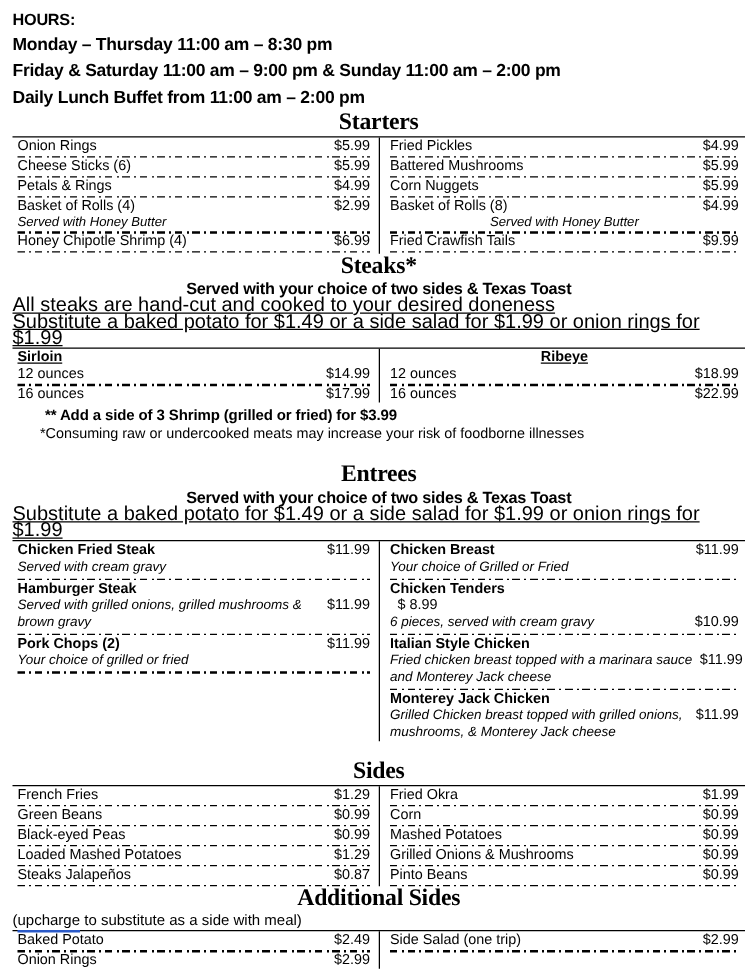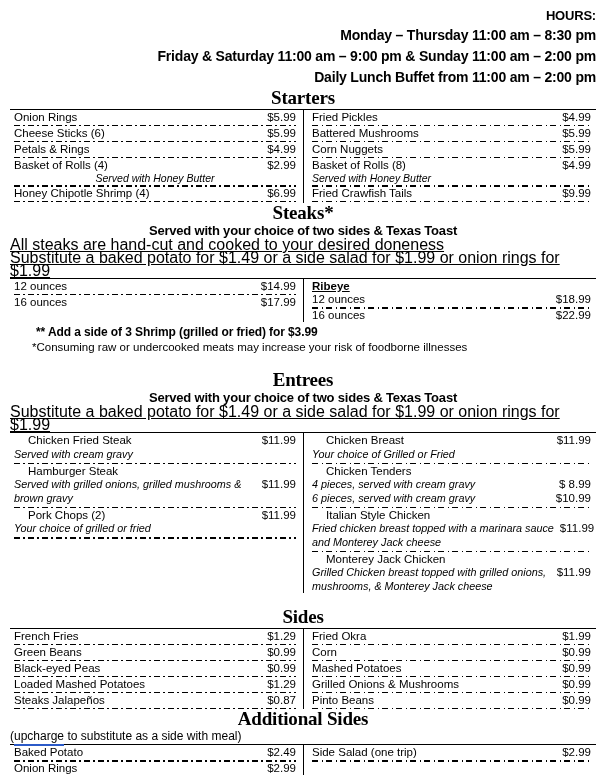--- a/index.html
+++ b/index.html
@@ -5,38 +5,38 @@
   html,body{margin:0;padding:0;}
   body{
     width:604px;height:784px;overflow:hidden;
     background:#ffffff;color:#000;
     font-family:"Liberation Sans",sans-serif;
     -webkit-font-smoothing:antialiased;
   }
   .page{padding:6px 8px 0 10px;box-sizing:border-box;width:604px;}
 
   
-  .hours{text-align:right;font-weight:700;letter-spacing:-0.2px;}
+  .hours{text-align:left;font-weight:700;letter-spacing:-0.2px;}
   .hours-title{font-size:13px;line-height:19px;}
   .hours-line{font-size:14px;line-height:21px;}
 
   
   .sec-title{
     text-align:center;font-family:"Liberation Serif",serif;
     font-weight:700;font-size:19px;line-height:20px;letter-spacing:-0.2px;
   }
   .mt13{} .mt16{margin-top:16px;} .mt14{margin-top:14px;}
   .sec-sub{text-align:center;font-weight:700;font-size:13px;line-height:15px;letter-spacing:-0.2px;}
   .sec-info{text-align:left;font-size:16px;line-height:13px;text-decoration:underline;}
 
   
   .mtable{display:flex;border-top:1.6px solid #000;margin-top:1px;align-items:stretch;}
   .mcol{width:50%;box-sizing:border-box;}
-  .mcol.left{padding:1px 7px 0 4px;text-align:center;}
-  .mcol.right{border-left:1.4px solid #000;padding:1px 5px 0 8px;}
+  .mcol.left{padding:1px 7px 0 4px;}
+  .mcol.right{border-left:1.4px solid #000;padding:1px 5px 0 8px;text-align:center;}
 
   .mline{display:flex;justify-content:space-between;align-items:baseline;font-size:11.5px;line-height:13px;}
   .mname{white-space:nowrap;}
   .mprice{white-space:nowrap;flex-shrink:0;padding-left:6px;}
   .mnote{font-style:italic;font-size:10.5px;line-height:12.5px;}
   .sep{
     height:1.4px;margin:1px 0 0.5px 0;
     background-image:repeating-linear-gradient(90deg,
       #000 0, #000 6px,
       transparent 6px, transparent 9.5px,
@@ -44,21 +44,21 @@
       transparent 11px, transparent 14px);
   }
 
   
   .scol-header{font-weight:700;text-decoration:underline;font-size:11.5px;line-height:13.5px;}
   .note-bold{font-weight:700;font-size:12px;line-height:14px;margin:3px 0 0 26px;letter-spacing:-0.1px;}
   .note-plain{font-size:11.5px;line-height:13px;margin:2px 0 0 22px;}
 
   
   .eblock .mline{font-size:11.5px;line-height:13.5px;}
-  .ename{font-weight:400;white-space:nowrap;margin-left:14px;}
+  .ename{font-weight:700;white-space:nowrap;}
   .enote{font-style:italic;font-size:10.8px;white-space:nowrap;}
   .eblock .sep{margin-top:1.5px;}
 
   
   .upcharge-line{text-align:left;font-size:12px;line-height:14px;}
   .upcharge-word{border-bottom:2.2px solid var(--grammar-blue,#2b5ac8);padding-bottom:0.5px;}
 </style>
 </head>
 <body>
 
@@ -150,20 +150,21 @@
         </div>
       </div>
   </div>
 
   <div class="sec-title mt13">Steaks*</div>
   <div class="sec-sub">Served with your choice of two sides &amp; Texas Toast</div>
   <div class="sec-info">All steaks are hand-cut and cooked to your desired doneness</div>
   <div class="sec-info">Substitute a baked potato for $1.49 or a side salad for $1.99 or onion rings for $1.99</div>
   <div class="mtable">
     <div class="mcol left">
+      <div class="scol-header">Sirloin</div>
       <div>
           <div class="mrow">
             <div class="mline">
               <span class="mname">12 ounces</span>
               <span class="mprice">$14.99</span>
             </div>
             <div class="sep"></div>
           </div>
           <div class="mrow">
             <div class="mline">
@@ -243,21 +244,20 @@
           <div class="mline">
             <span class="enote">Your choice of Grilled or Fried</span>
           </div>
           <div class="sep"></div>
         </div>
         <div class="eblock">
           <div class="mline">
             <span class="ename">Chicken Tenders</span>
           </div>
           <div class="mline">
-            <span class="enote">4 pieces, served with cream gravy</span>
             <span class="mprice">$ 8.99</span>
           </div>
           <div class="mline">
             <span class="enote">6 pieces, served with cream gravy</span>
             <span class="mprice">$10.99</span>
           </div>
           <div class="sep"></div>
         </div>
         <div class="eblock">
           <div class="mline">

